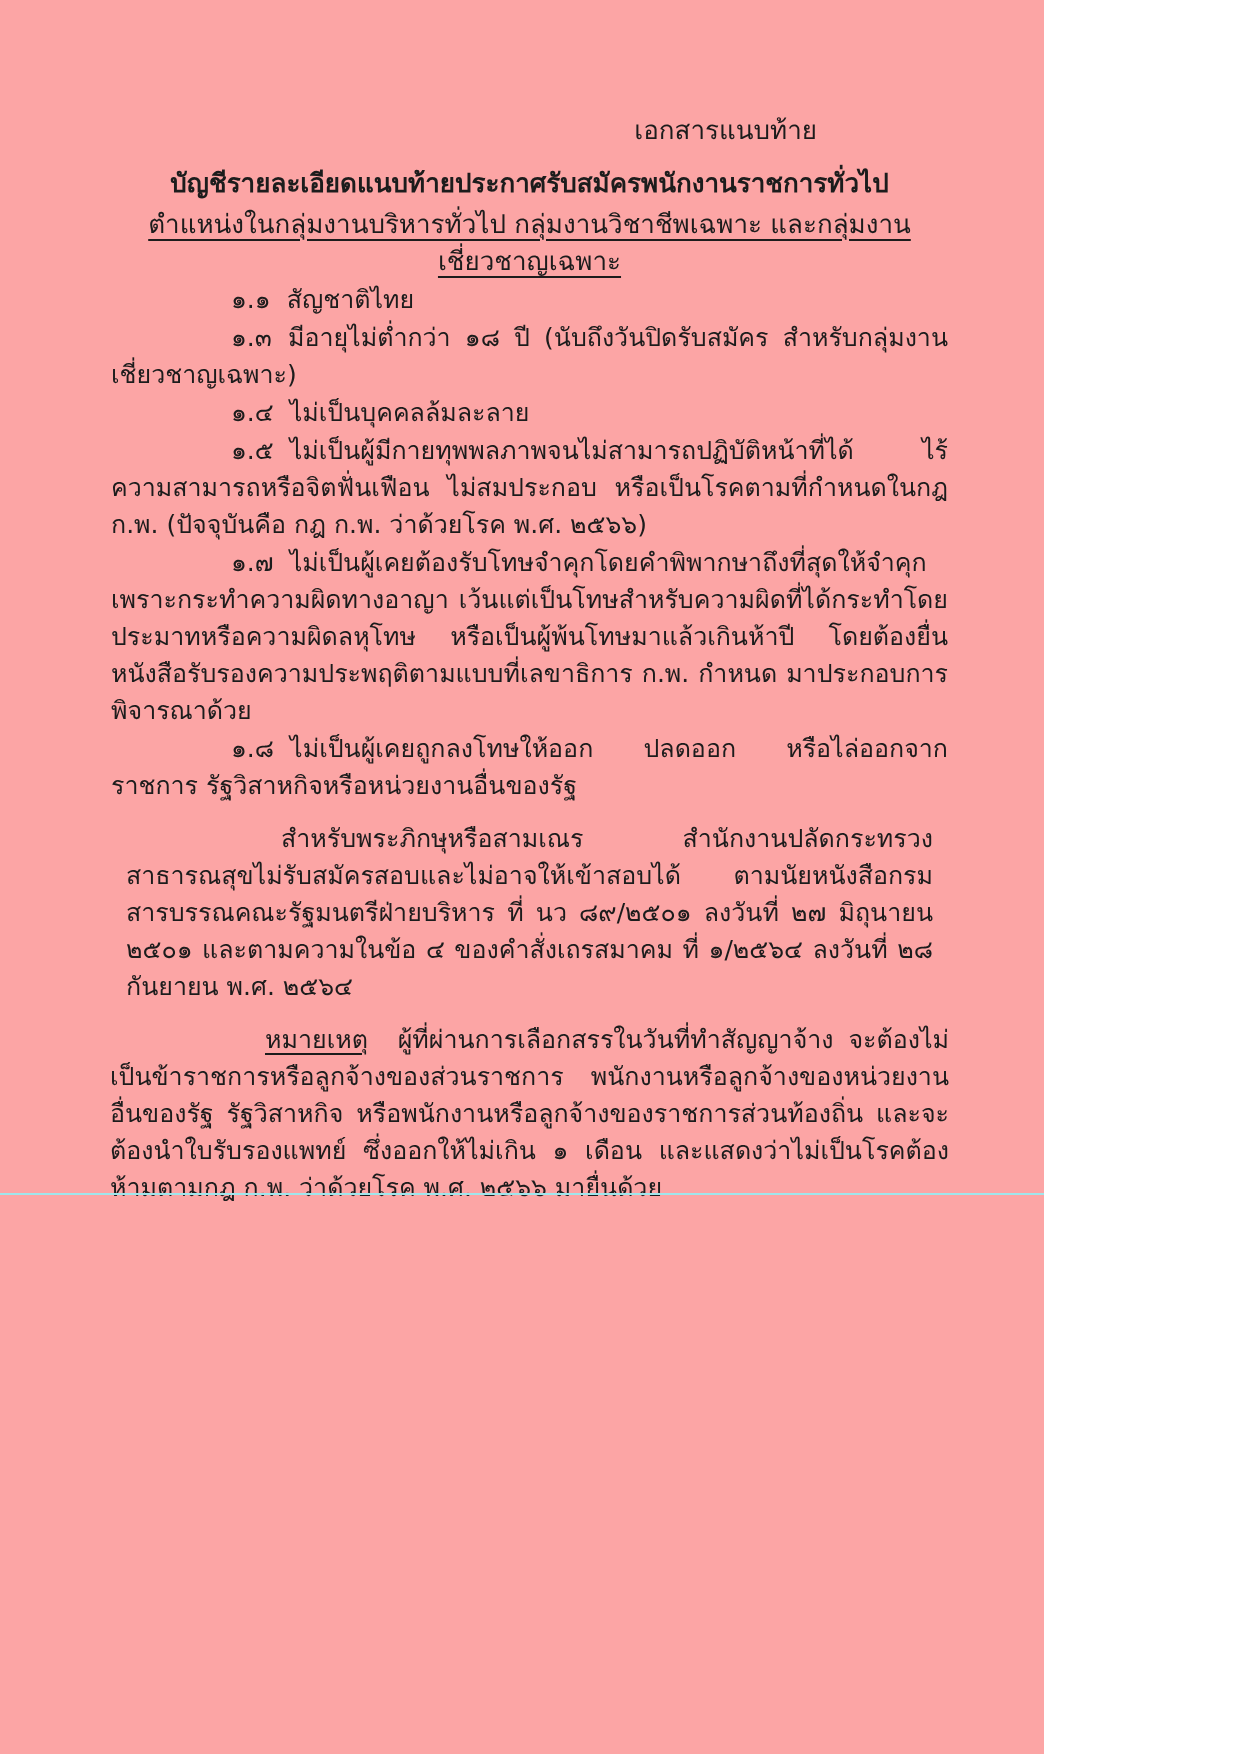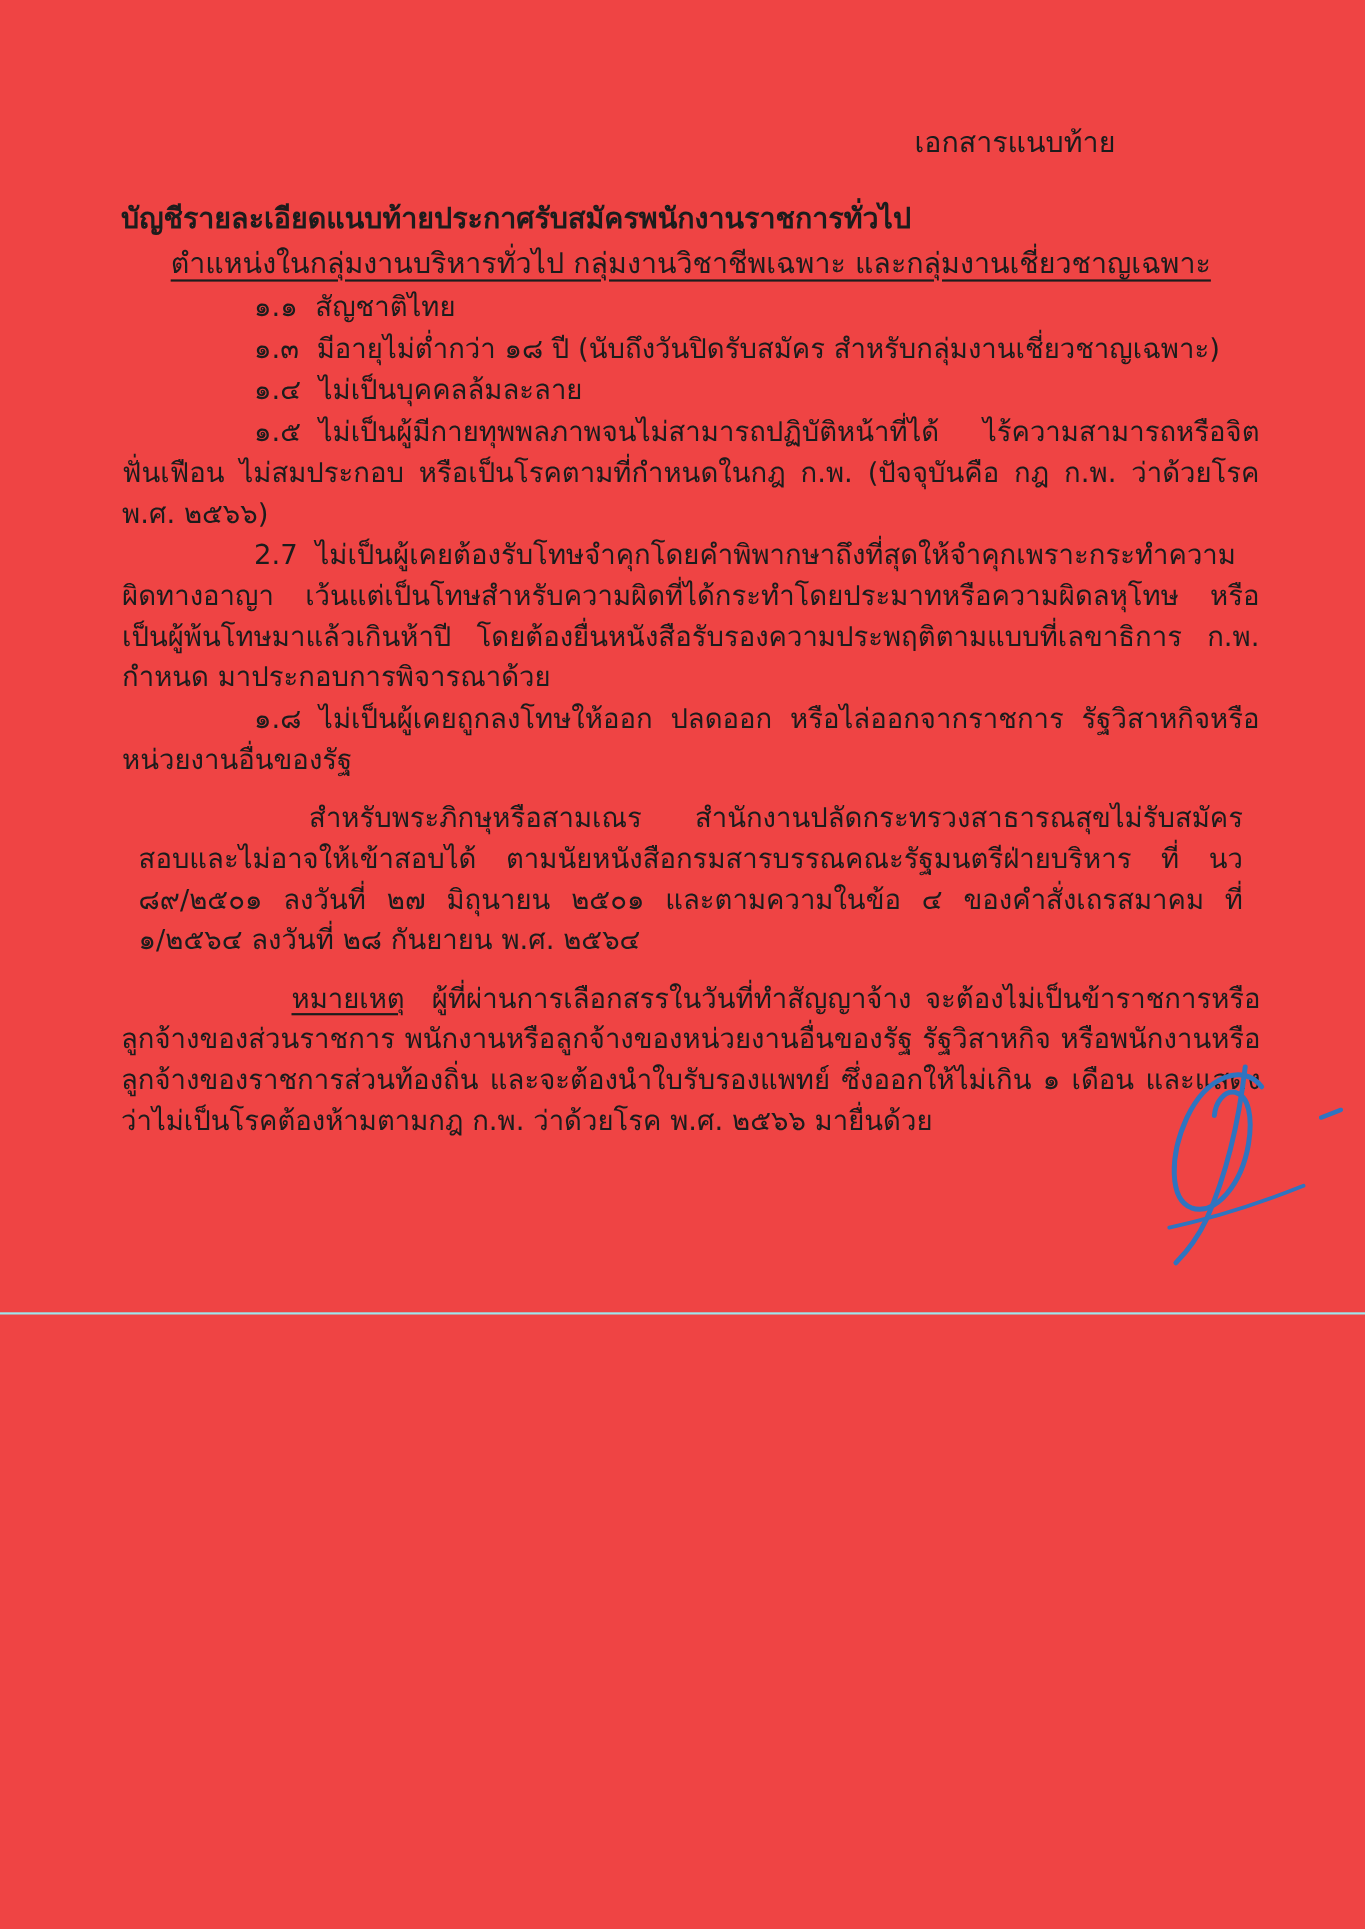--- a/index.html
+++ b/index.html
@@ -1,35 +1,36 @@
 <!DOCTYPE html>
 <html><head>
 <meta charset="utf-8">
 <style>
   html,body{margin:0;padding:0;background:#ffffff;}
   .page{
     position:relative;
-    width:1241px;
+    width:1044px;
     height:1754px;
-    background:#ef4444;
+    background:#fca5a5;
     font-family:"DejaVu Sans","Liberation Sans",sans-serif;
     color:#1c1c1c;
     font-size:25px;
     line-height:37px;
     overflow:hidden;
   }
   .content{padding:0 95px 0 110px;}
   .corner{
     margin-top:112px;
     text-align:right;
     padding-right:132px;
     font-size:26px;
   }
   .title1{
-    margin-top:32px;
+    margin-top:16px;
+    text-align:center;
     font-weight:bold;
     font-size:26px;
   }
   .title2{
     margin-top:4px;
     text-align:center;
     font-weight:normal;
     font-size:26px;
     text-decoration:underline;
     text-underline-offset:6px;
@@ -88,21 +89,21 @@
     <p class="item"><span class="num">๑.๑</span><span>สัญชาติไทย</span></p>
 
 
     <p class="item"><span class="num">๑.๓</span><span>มีอายุไม่ต่ำกว่า ๑๘ ปี (นับถึงวันปิดรับสมัคร สำหรับกลุ่มงานเชี่ยวชาญเฉพาะ)</span></p>
 
     <p class="item"><span class="num">๑.๔</span><span>ไม่เป็นบุคคลล้มละลาย</span></p>
 
     <p class="item"><span class="num">๑.๕</span><span>ไม่เป็นผู้มีกายทุพพลภาพจนไม่สามารถปฏิบัติหน้าที่ได้ ไร้ความสามารถหรือจิตฟั่นเฟือน ไม่สมประกอบ หรือเป็นโรคตามที่กำหนดในกฎ ก.พ. (ปัจจุบันคือ กฎ ก.พ. ว่าด้วยโรค พ.ศ. ๒๕๖๖)</span></p>
 
 
-    <p class="item"><span class="num">2.7</span><span>ไม่เป็นผู้เคยต้องรับโทษจำคุกโดยคำพิพากษาถึงที่สุดให้จำคุกเพราะกระทำความผิดทางอาญา เว้นแต่เป็นโทษสำหรับความผิดที่ได้กระทำโดยประมาทหรือความผิดลหุโทษ หรือเป็นผู้พ้นโทษมาแล้วเกินห้าปี โดยต้องยื่นหนังสือรับรองความประพฤติตามแบบที่เลขาธิการ ก.พ. กำหนด มาประกอบการพิจารณาด้วย</span></p>
+    <p class="item"><span class="num">๑.๗</span><span>ไม่เป็นผู้เคยต้องรับโทษจำคุกโดยคำพิพากษาถึงที่สุดให้จำคุกเพราะกระทำความผิดทางอาญา เว้นแต่เป็นโทษสำหรับความผิดที่ได้กระทำโดยประมาทหรือความผิดลหุโทษ หรือเป็นผู้พ้นโทษมาแล้วเกินห้าปี โดยต้องยื่นหนังสือรับรองความประพฤติตามแบบที่เลขาธิการ ก.พ. กำหนด มาประกอบการพิจารณาด้วย</span></p>
 
     <p class="item"><span class="num">๑.๘</span><span>ไม่เป็นผู้เคยถูกลงโทษให้ออก ปลดออก หรือไล่ออกจากราชการ รัฐวิสาหกิจหรือหน่วยงานอื่นของรัฐ</span></p>
 
     <p class="monk">สำหรับพระภิกษุหรือสามเณร สำนักงานปลัดกระทรวงสาธารณสุขไม่รับสมัครสอบและไม่อาจให้เข้าสอบได้ ตามนัยหนังสือกรมสารบรรณคณะรัฐมนตรีฝ่ายบริหาร ที่ นว ๘๙/๒๕๐๑ ลงวันที่ ๒๗ มิถุนายน ๒๕๐๑ และตามความในข้อ ๔ ของคำสั่งเถรสมาคม ที่ ๑/๒๕๖๔ ลงวันที่ ๒๘ กันยายน พ.ศ. ๒๕๖๔</p>
 
     <p class="remark"><span class="u">หมายเหตุ</span>&nbsp;&nbsp;<span>ผู้ที่ผ่านการเลือกสรรในวันที่ทำสัญญาจ้าง จะต้องไม่เป็นข้าราชการหรือลูกจ้างของส่วนราชการ พนักงานหรือลูกจ้างของหน่วยงานอื่นของรัฐ รัฐวิสาหกิจ หรือพนักงานหรือลูกจ้างของราชการส่วนท้องถิ่น และจะต้องนำใบรับรองแพทย์ ซึ่งออกให้ไม่เกิน ๑ เดือน และแสดงว่าไม่เป็นโรคต้องห้ามตามกฎ ก.พ. ว่าด้วยโรค พ.ศ. ๒๕๖๖ มายื่นด้วย</span></p>
 
   </div>
 
   <svg class="signature" viewBox="0 0 225 195" fill="none" xmlns="http://www.w3.org/2000/svg">

